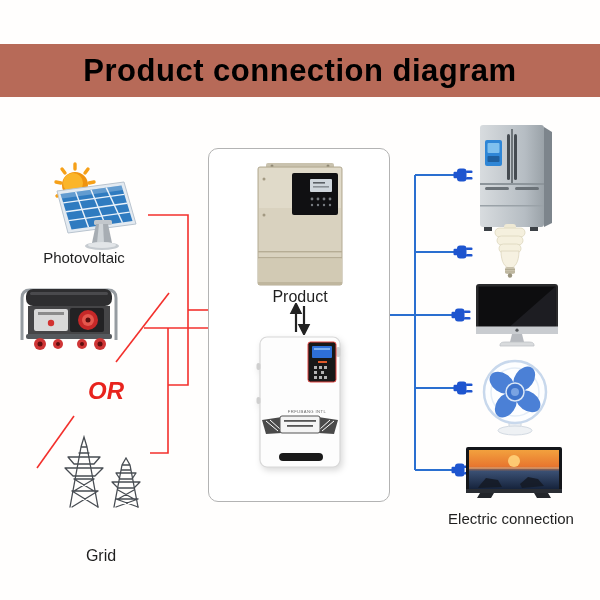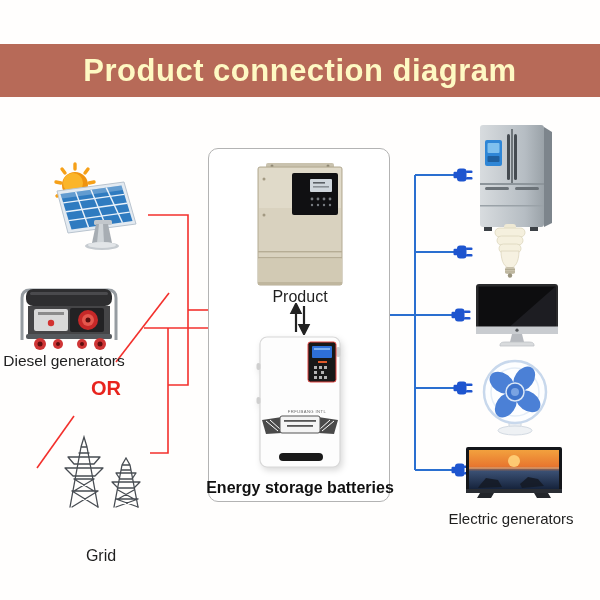--- a/index.html
+++ b/index.html
@@ -1,26 +1,26 @@
 <!DOCTYPE html>
 <html style="--c-banner_bg: #b76a58; --c-wire_red: #f3302c; --c-wire_blue: #2a6fd0; --c-plug_blue: #1e55cf; --c-or_red: #e8231d;"><head>
 <meta charset="utf-8">
 <style>
   html,body{margin:0;padding:0;background:#fff;}
   .stage{position:relative;width:600px;height:600px;background:#fffefd;overflow:hidden;
          font-family:"Liberation Sans",sans-serif;}
   .banner{position:absolute;left:0;top:44px;width:600px;height:53px;
           background:var(--c-banner_bg,#b76a58);display:flex;align-items:center;justify-content:center;}
-  .banner-title{color:#fef9c3;font-size:31px;font-weight:700;letter-spacing:.5px;}
+  .banner-title{color:#000000;font-size:31px;font-weight:700;letter-spacing:.5px;}
   .abs{position:absolute;}
   .lbl{position:absolute;transform:translateX(-50%);font-size:15px;line-height:1.2;
        color:#1f1f1f;white-space:nowrap;}
   .lbl-bold{font-weight:700;font-size:16px;color:#111;}
-  .or-label{position:absolute;transform:translateX(-50%);font-size:20px;font-weight:700;
-            color:var(--c-or_red,#e8231d);}
+  .or-label{position:absolute;transform:translateX(-50%);font-size:24px;font-weight:700;
+            color:var(--c-or_red,#e8231d);font-style:italic;}
   .wires{position:absolute;left:0;top:0;}
   .wire-red{stroke:var(--c-wire_red,#f3302c);stroke-width:1.6;fill:none;}
   .wire-blue{stroke:var(--c-wire_blue,#2a6fd0);stroke-width:2;fill:none;}
   .plug{fill:var(--c-plug_blue,#1e55cf);}
   .center-box{position:absolute;left:208px;top:148px;width:182px;height:354px;
               border:1.5px solid #b3b3b3;border-radius:10px;background:#fff;box-sizing:border-box;}
   svg{display:block;}
 </style>
 </head>
 <body>
@@ -89,20 +89,21 @@
       <polygon points="24.5,36 85.5,27.5 87,32 26,40.5" fill="#ffffff" opacity="0.25"></polygon>
     </g>
     <g>
       <rect x="58" y="62" width="18" height="5" rx="1.5" fill="#c2c7cc"></rect>
       <polygon points="60,66 72,66 76,85 56,85" fill="#a7adb3"></polygon>
       <polygon points="63,66 67,66 68,85 61,85" fill="#cfd4d8"></polygon>
       <ellipse cx="66" cy="88" rx="17" ry="4" fill="#c6cbd0"></ellipse>
       <ellipse cx="66" cy="87" rx="14" ry="3" fill="#e2e5e8"></ellipse>
     </g>
   </svg>
+  <div class="lbl" style="left:84px;top:249px;">Photovoltaic</div>
 
   <svg class="abs" style="left:16px;top:286px;" width="106" height="66" viewBox="0 0 106 66">
     <path d="M6 54 V12 Q6 4 14 4 H92 Q100 4 100 12 V54" fill="none" stroke="#969ca1" stroke-width="3"></path>
     <rect x="10" y="3" width="86" height="17" rx="7" fill="#2e2e30"></rect>
     <rect x="14" y="6" width="78" height="3" rx="1.5" fill="#4a4a4d"></rect>
     <rect x="12" y="20" width="82" height="28" fill="#454547"></rect>
     <rect x="18" y="23" width="34" height="22" rx="2" fill="#d9d9d9"></rect>
     <rect x="22" y="26" width="26" height="3" fill="#8b8b8b"></rect>
     <circle cx="35" cy="37" r="3.2" fill="#d23230"></circle>
     <rect x="54" y="22" width="34" height="24" rx="2" fill="#222224"></rect>
@@ -114,21 +115,20 @@
       <circle cx="24" cy="58" r="6" fill="#cf3535"></circle>
         <circle cx="24" cy="58" r="2.5" fill="#5e0f0f"></circle>
       <circle cx="42" cy="58" r="5" fill="#cf3535"></circle>
         <circle cx="42" cy="58" r="2" fill="#5e0f0f"></circle>
       <circle cx="66" cy="58" r="5" fill="#cf3535"></circle>
         <circle cx="66" cy="58" r="2" fill="#5e0f0f"></circle>
       <circle cx="84" cy="58" r="6" fill="#cf3535"></circle>
         <circle cx="84" cy="58" r="2.5" fill="#5e0f0f"></circle>
     </g>
   </svg>
-  <div class="lbl" style="left:64px;top:352px;font-size:15.5px;">Diesel generators</div>
   <div class="or-label" style="left:106px;top:377px;">OR</div>
 
   <svg class="abs" style="left:52px;top:433px;" width="92" height="80" viewBox="0 0 92 80">
     <g fill="none" stroke="#474c52" stroke-width="1.3" stroke-linecap="round">
       <path d="M18 74 L29 14 M46 74 L35 14 M29 14 L32 4 L35 14 M29 14 H35 M27 20 H37"></path>
       <path d="M16 24 H48 M16 24 L22 31 M48 24 L42 31 M22 31 H42"></path>
       <path d="M13 35 H51 M13 35 L21 43 M51 35 L43 43 M21 43 H43"></path>
       <path d="M22 46 H42 M22 46 L42 58 M42 46 L22 58 M20 58 H46 M20 58 L46 74 M46 58 L20 74"></path>
       <path d="M62 74 L70 32 M86 74 L78 32 M70 32 L74 25 L78 32 M70 32 H78 M69 37 H79"></path>
       <path d="M64 40 H84 M64 40 L68 46 M84 40 L80 46 M68 46 H80"></path>
@@ -207,21 +207,20 @@
           <line x1="18" y1="85" x2="28" y2="94"></line>
         <line x1="82" y1="86" x2="70" y2="96"></line>
           <line x1="78" y1="85" x2="68" y2="94"></line>
       </g>
       <rect x="28" y="81" width="40" height="17" rx="2" fill="#f4f4f4" stroke="#555" stroke-width="1"></rect>
       <rect x="32" y="85" width="32" height="1.8" fill="#555"></rect>
       <rect x="35" y="90" width="26" height="1.8" fill="#555"></rect>
     </g>
     <rect x="27" y="118" width="44" height="8" rx="4" fill="#1a1a1a"></rect>
   </svg>
-  <div class="lbl lbl-bold" style="left:300px;top:478px;">Energy storage batteries</div>
 
   <svg class="abs" style="left:472px;top:121px;" width="88" height="112" viewBox="0 0 88 112">
     <defs>
       <linearGradient id="frg" x1="0" y1="0" x2="1" y2="0">
         <stop offset="0" stop-color="#d8dcdf"></stop>
           <stop offset="0.7" stop-color="#b6bdc3"></stop>
           <stop offset="1" stop-color="#9aa2a8"></stop>
       </linearGradient>
     </defs>
     <polygon points="72,6 80,11 80,102 72,106" fill="#7d858c"></polygon>
@@ -290,15 +289,15 @@
     <rect x="5" y="5" width="90" height="39" fill="url(#tvsky)"></rect>
     <circle cx="50" cy="16" r="6" fill="#ffd27a" opacity="0.9"></circle>
     <rect x="5" y="22" width="90" height="2" fill="#f0b077" opacity="0.5"></rect>
     <polygon points="16,40 22,33 34,35 38,42 14,43" fill="#151b26" opacity="0.9"></polygon>
     <polygon points="56,39 64,32 74,34 80,41 58,43" fill="#151b26" opacity="0.9"></polygon>
     <rect x="2" y="44" width="96" height="4" fill="#2a2d33"></rect>
     <polygon points="16,48 30,48 27,53 13,53" fill="#23262b"></polygon>
     <polygon points="70,48 84,48 87,53 73,53" fill="#23262b"></polygon>
   </svg>
 
-  <div class="lbl" style="left:511px;top:510px;">Electric generators</div>
+  <div class="lbl" style="left:511px;top:510px;">Electric connection</div>
 
 </div>
 
 </body></html>

